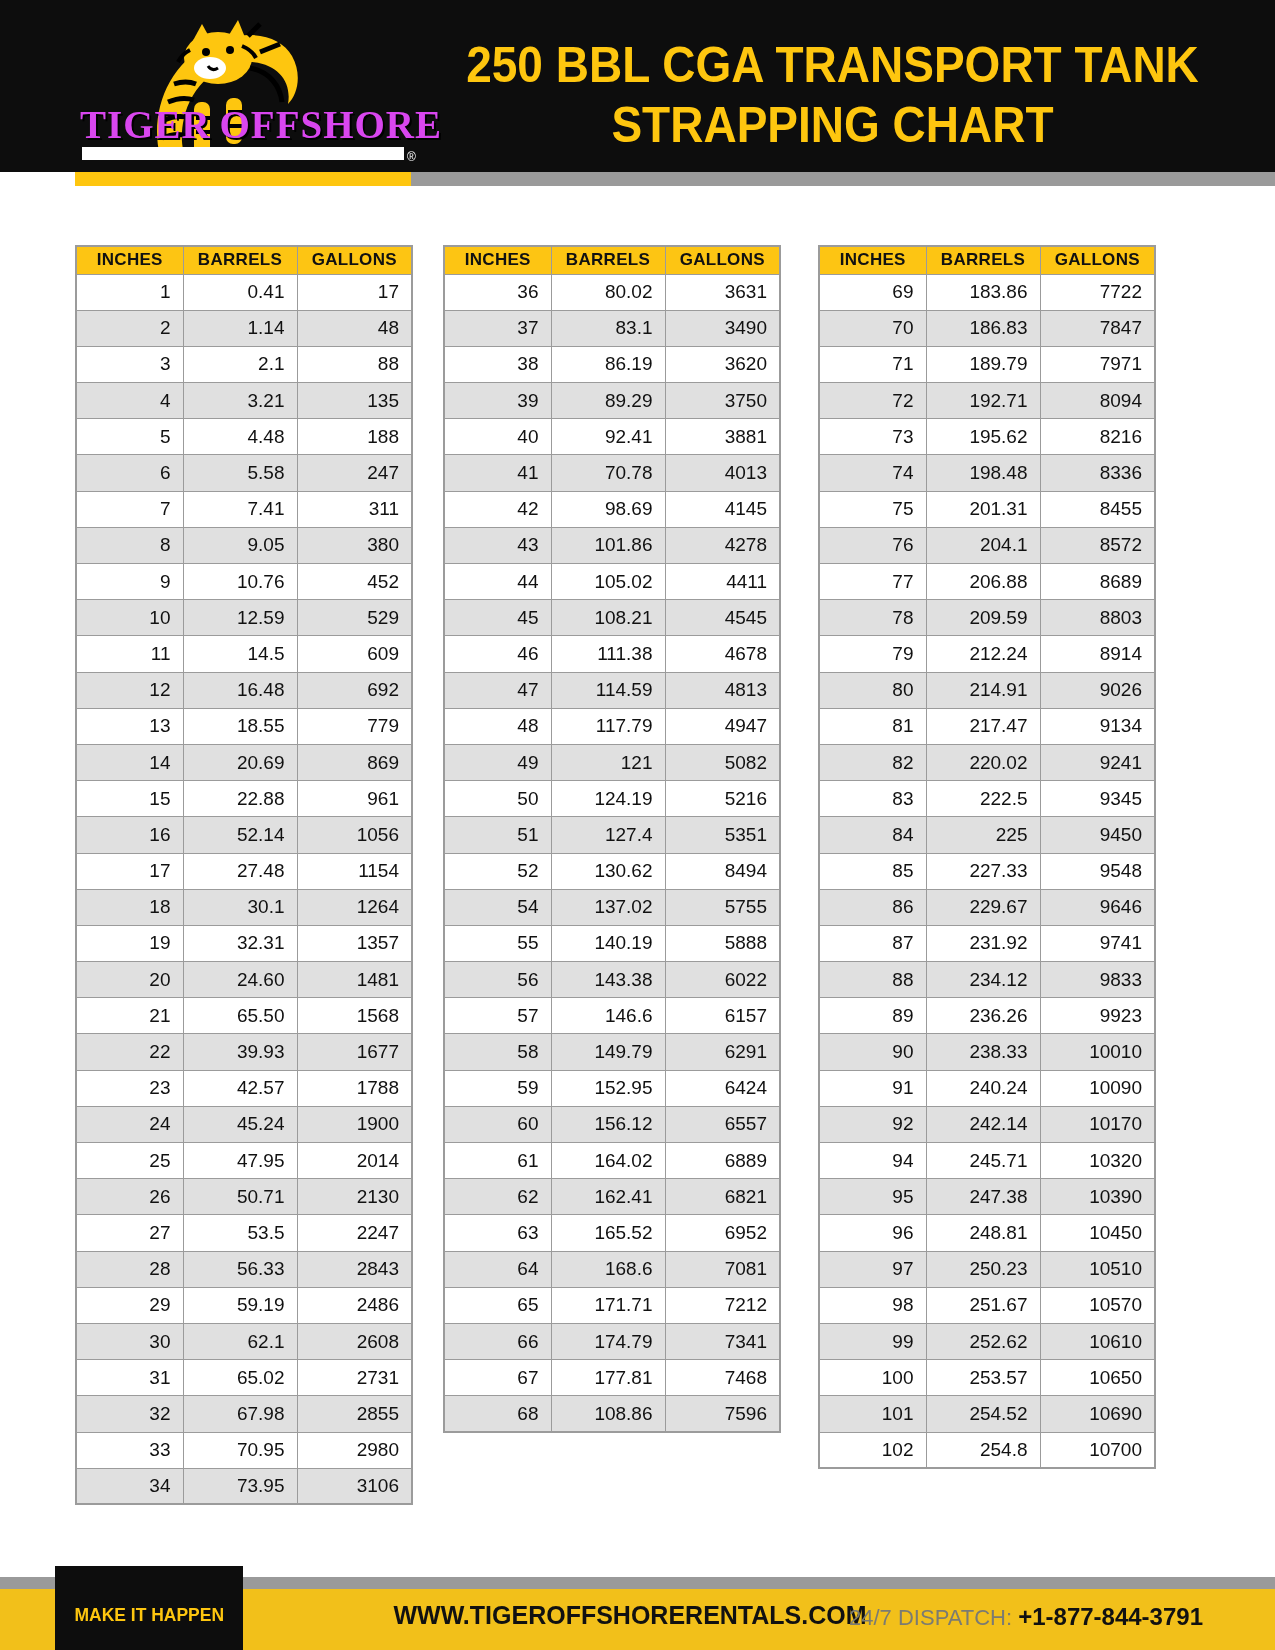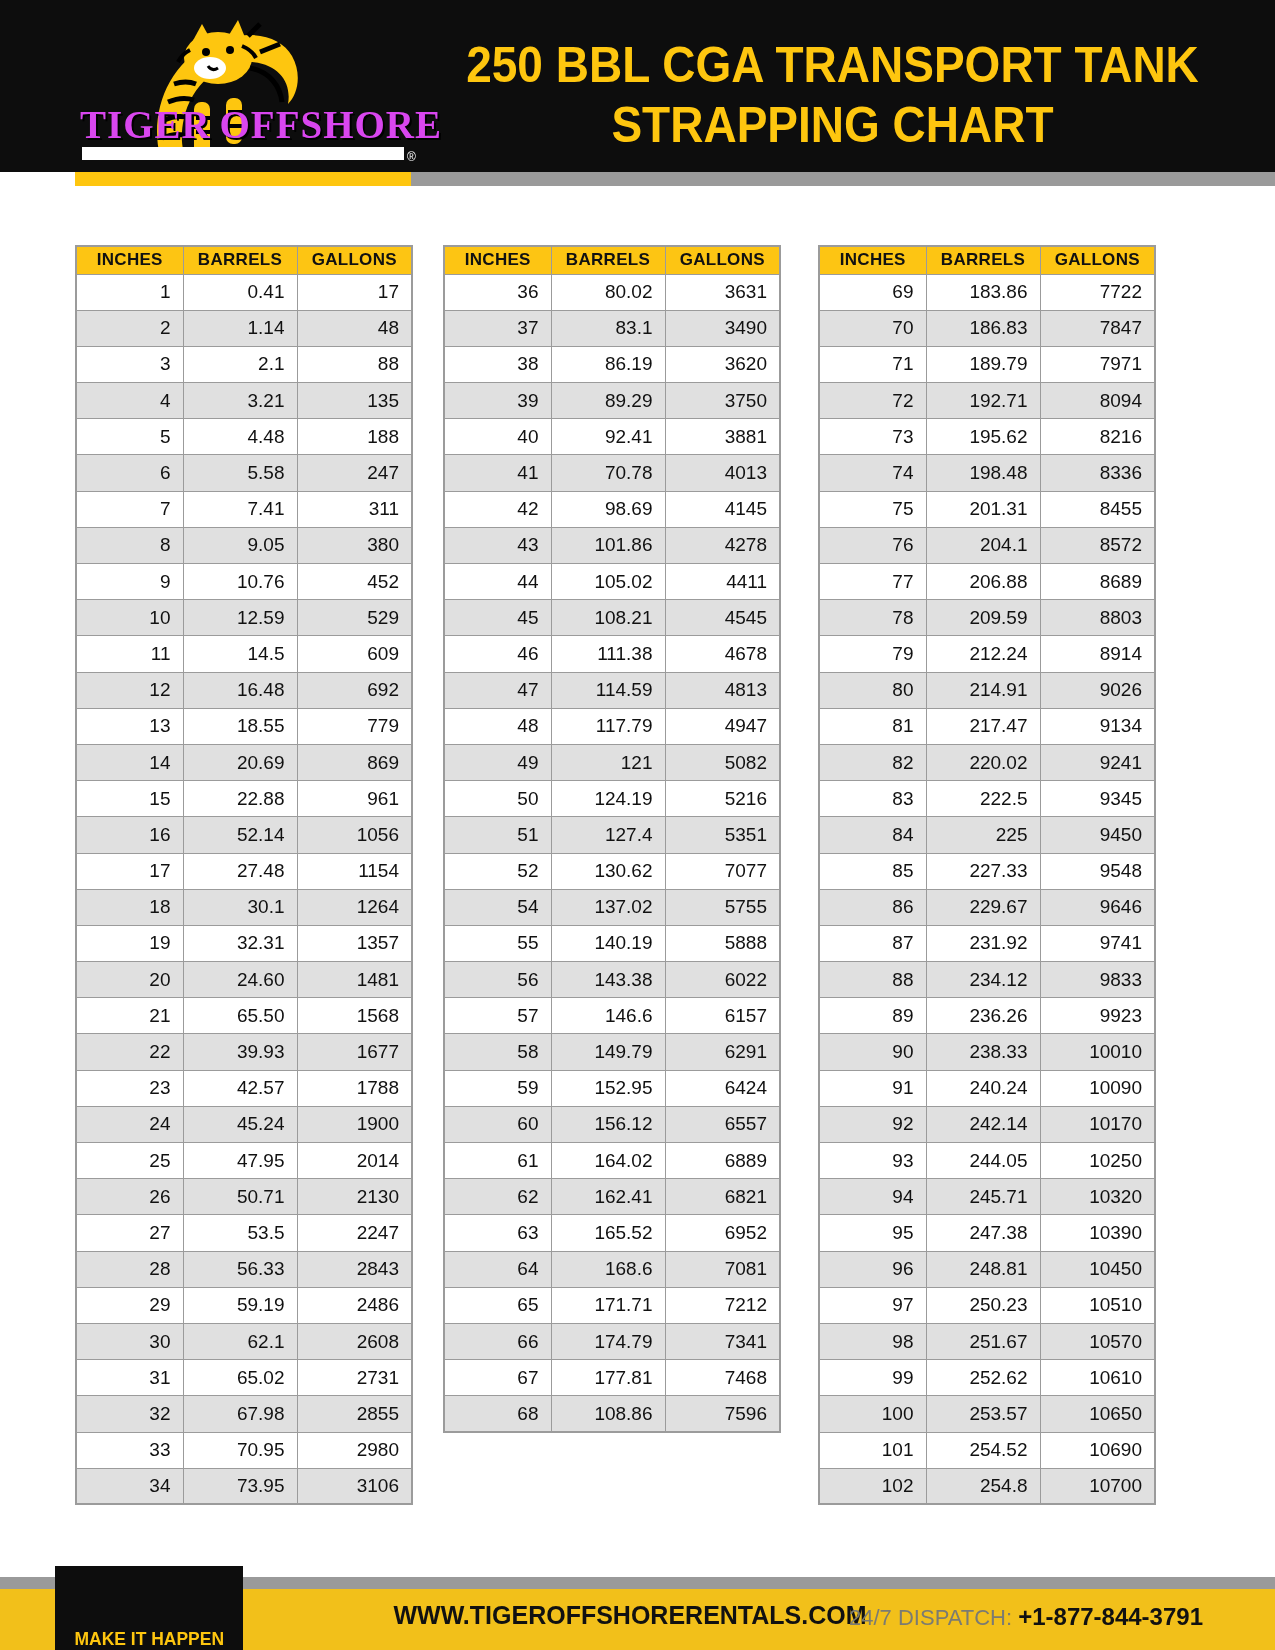--- a/index.html
+++ b/index.html
@@ -103,21 +103,21 @@
     position: absolute; left: 0; top: 1577px;
     width: 1275px; height: 12px; background: #9a9a9a;
   }
   .footer-yellow {
     position: absolute; left: 0; top: 1589px;
     width: 1275px; height: 61px; background: #f2c01a;
   }
   .footer-black-box {
     position: absolute; left: 55px; top: 1566px;
     width: 188px; height: 84px; background: #0d0d0d;
-    display: flex; align-items: flex-end; justify-content: center;
+    display: flex; align-items: center; justify-content: center;
     padding-top: 14px;
   }
   .tagline {
     color: #fec60f; font-weight: bold; font-size: 19px;
     letter-spacing: 0px; white-space: nowrap;
     transform: scaleX(0.92);
   }
   .website {
     position: absolute; left: 350px; top: 1601px; width: 560px;
     text-align: center;
@@ -455,21 +455,21 @@
             <td>5216</td>
           </tr>
           <tr>
             <td>51</td>
             <td>127.4</td>
             <td>5351</td>
           </tr>
           <tr>
             <td>52</td>
             <td>130.62</td>
-            <td>7077</td>
+            <td>8494</td>
           </tr>
           <tr>
             <td>54</td>
             <td>137.02</td>
             <td>5755</td>
           </tr>
           <tr>
             <td>55</td>
             <td>140.19</td>
             <td>5888</td>
@@ -670,25 +670,20 @@
             <td>91</td>
             <td>240.24</td>
             <td>10090</td>
           </tr>
           <tr>
             <td>92</td>
             <td>242.14</td>
             <td>10170</td>
           </tr>
           <tr>
-            <td>93</td>
-            <td>244.05</td>
-            <td>10250</td>
-          </tr>
-          <tr>
             <td>94</td>
             <td>245.71</td>
             <td>10320</td>
           </tr>
           <tr>
             <td>95</td>
             <td>247.38</td>
             <td>10390</td>
           </tr>
           <tr>

